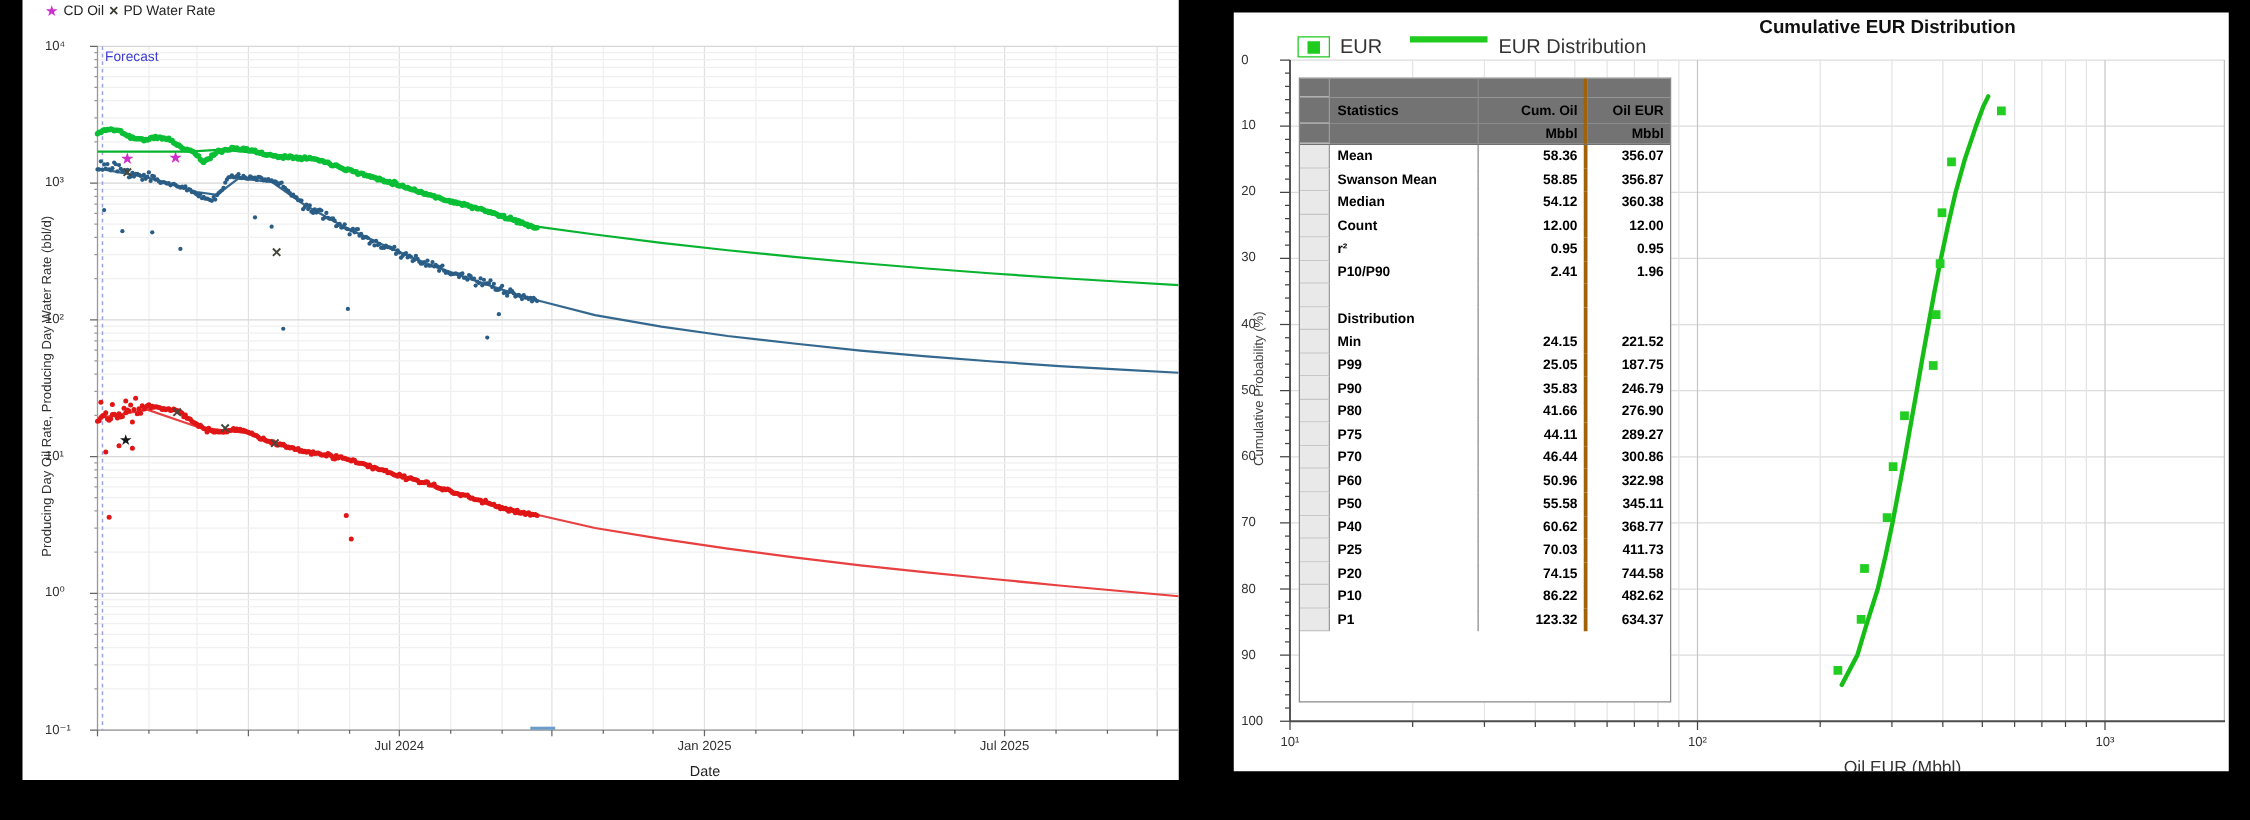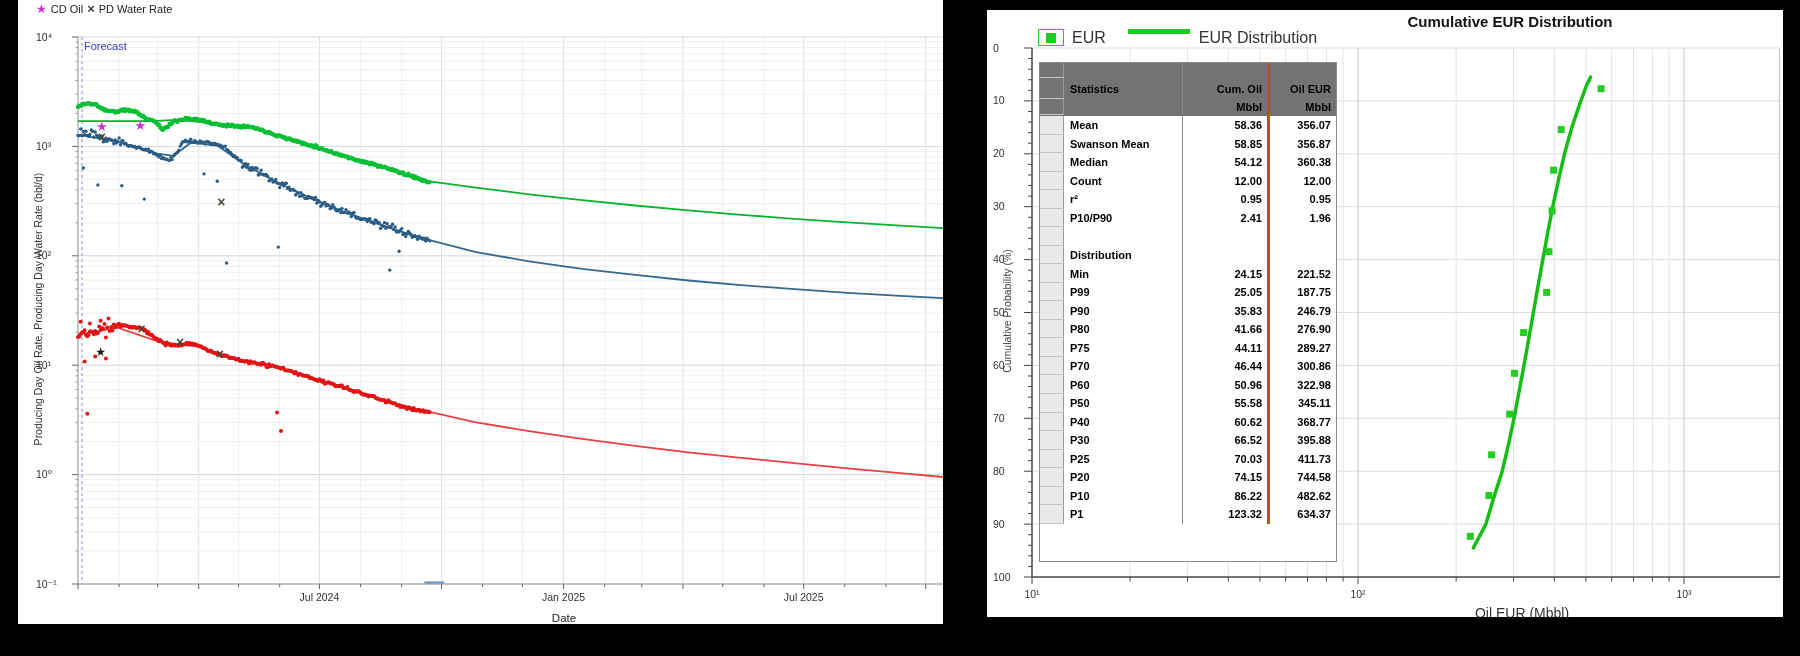--- a/index.html
+++ b/index.html
@@ -1322,26 +1322,20 @@
         <div class="cell c3">345.11</div>
       </div>
       <div class="trow" style="height: 18.54px;">
         <div class="cell c0"></div>
         <div class="cell c1">P40</div>
         <div class="cell c2">60.62</div>
         <div class="cell c3">368.77</div>
       </div>
       <div class="trow" style="height: 18.54px;">
         <div class="cell c0"></div>
-        <div class="cell c1">P30</div>
-        <div class="cell c2">66.52</div>
-        <div class="cell c3">395.88</div>
-      </div>
-      <div class="trow" style="height: 18.54px;">
-        <div class="cell c0"></div>
         <div class="cell c1">P25</div>
         <div class="cell c2">70.03</div>
         <div class="cell c3">411.73</div>
       </div>
       <div class="trow" style="height: 18.54px;">
         <div class="cell c0"></div>
         <div class="cell c1">P20</div>
         <div class="cell c2">74.15</div>
         <div class="cell c3">744.58</div>
       </div>

